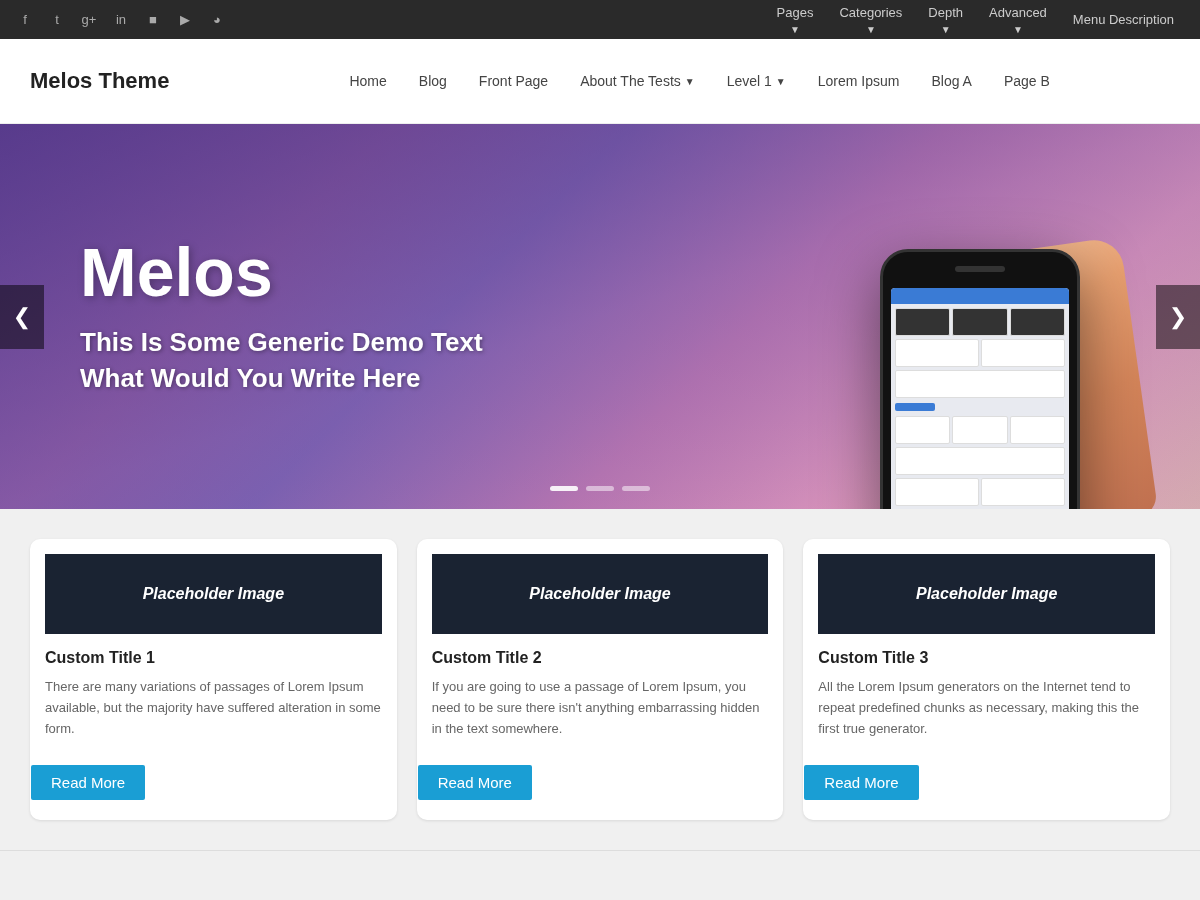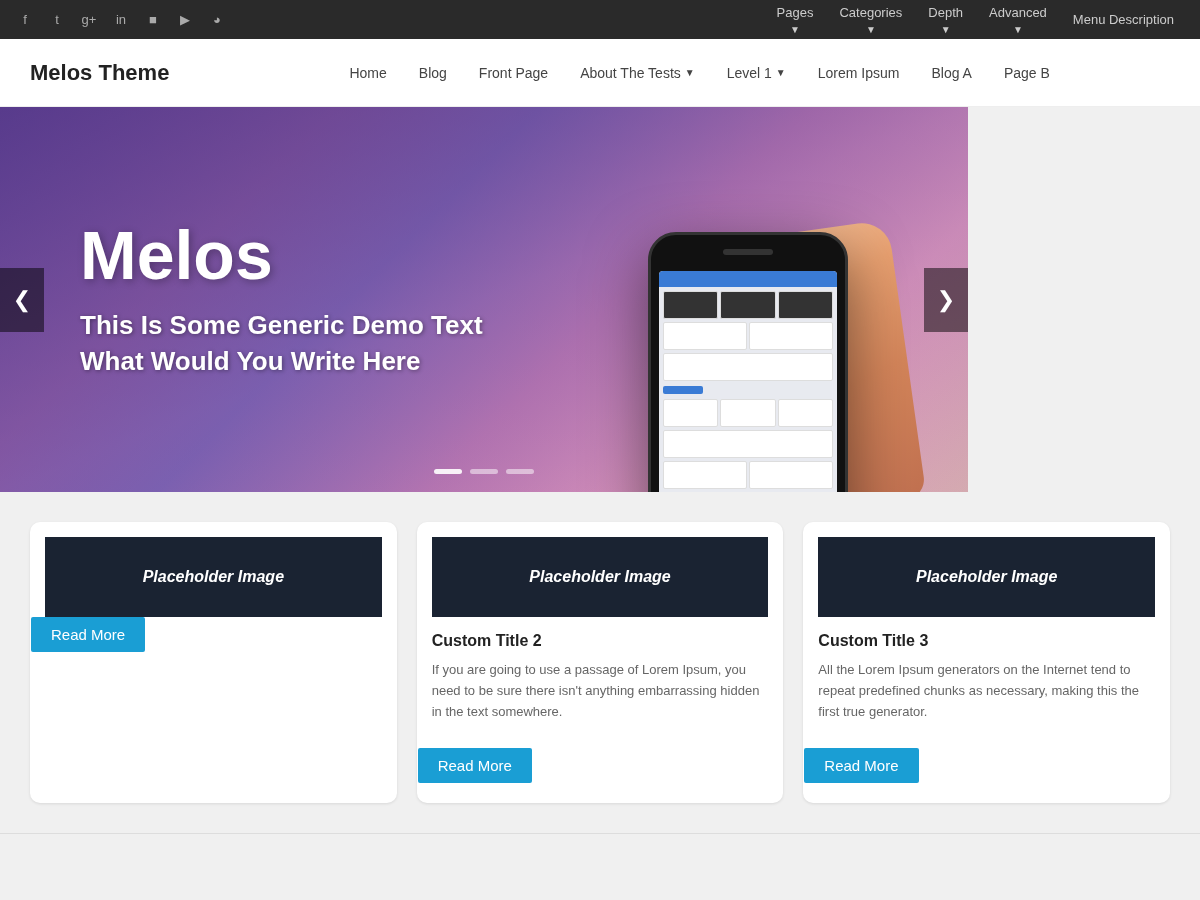--- a/index.html
+++ b/index.html
@@ -41,21 +41,21 @@
       display: flex;
       align-items: center;
       gap: 4px;
       flex-direction: column;
     }
     .chevron-down { font-size: 10px; }
 
     
     .header {
       background: #fff;
-      height: 68px;
+      height: 85px;
       display: flex;
       align-items: center;
       padding: 0 30px;
       border-bottom: 1px solid #eee;
     }
     .site-title {
       font-size: 22px;
       font-weight: bold;
       color: #222;
       margin-right: 60px;
@@ -76,21 +76,21 @@
       cursor: pointer;
       display: flex;
       align-items: center;
       gap: 4px;
       white-space: nowrap;
     }
 
     
     .hero {
       position: relative;
-      width: 968px;
+      width: 1200px;
       height: 385px;
       background: linear-gradient(135deg, #6a4fa3 0%, #8e5fa8 25%, #7c68b8 40%, #c47eb5 60%, #e8a0c0 80%, #d4aab0 100%);
       overflow: hidden;
     }
     .hero-overlay {
       position: absolute;
       top: 0; left: 0; right: 0; bottom: 0;
       background: linear-gradient(to bottom right, rgba(80,50,130,0.7) 0%, rgba(120,80,160,0.4) 50%, transparent 100%);
     }
     .hero-content {
@@ -441,20 +441,24 @@
     <div class="dot"></div>
   </div>
 </div>
 
 <div class="cards-section">
 
   <div class="card">
     <div class="card-image">
       <span class="placeholder-text">Placeholder Image</span>
     </div>
+    <div class="card-body">
+      <div class="card-title">Custom Title 1</div>
+      <p class="card-desc">There are many variations of passages of Lorem Ipsum available, but the majority have suffered alteration in some form.</p>
+    </div>
     <button class="read-more-btn">Read More</button>
   </div>
 
   <div class="card">
     <div class="card-image">
       <span class="placeholder-text">Placeholder Image</span>
     </div>
     <div class="card-body">
       <div class="card-title">Custom Title 2</div>
       <p class="card-desc">If you are going to use a passage of Lorem Ipsum, you need to be sure there isn't anything embarrassing hidden in the text somewhere.</p>

